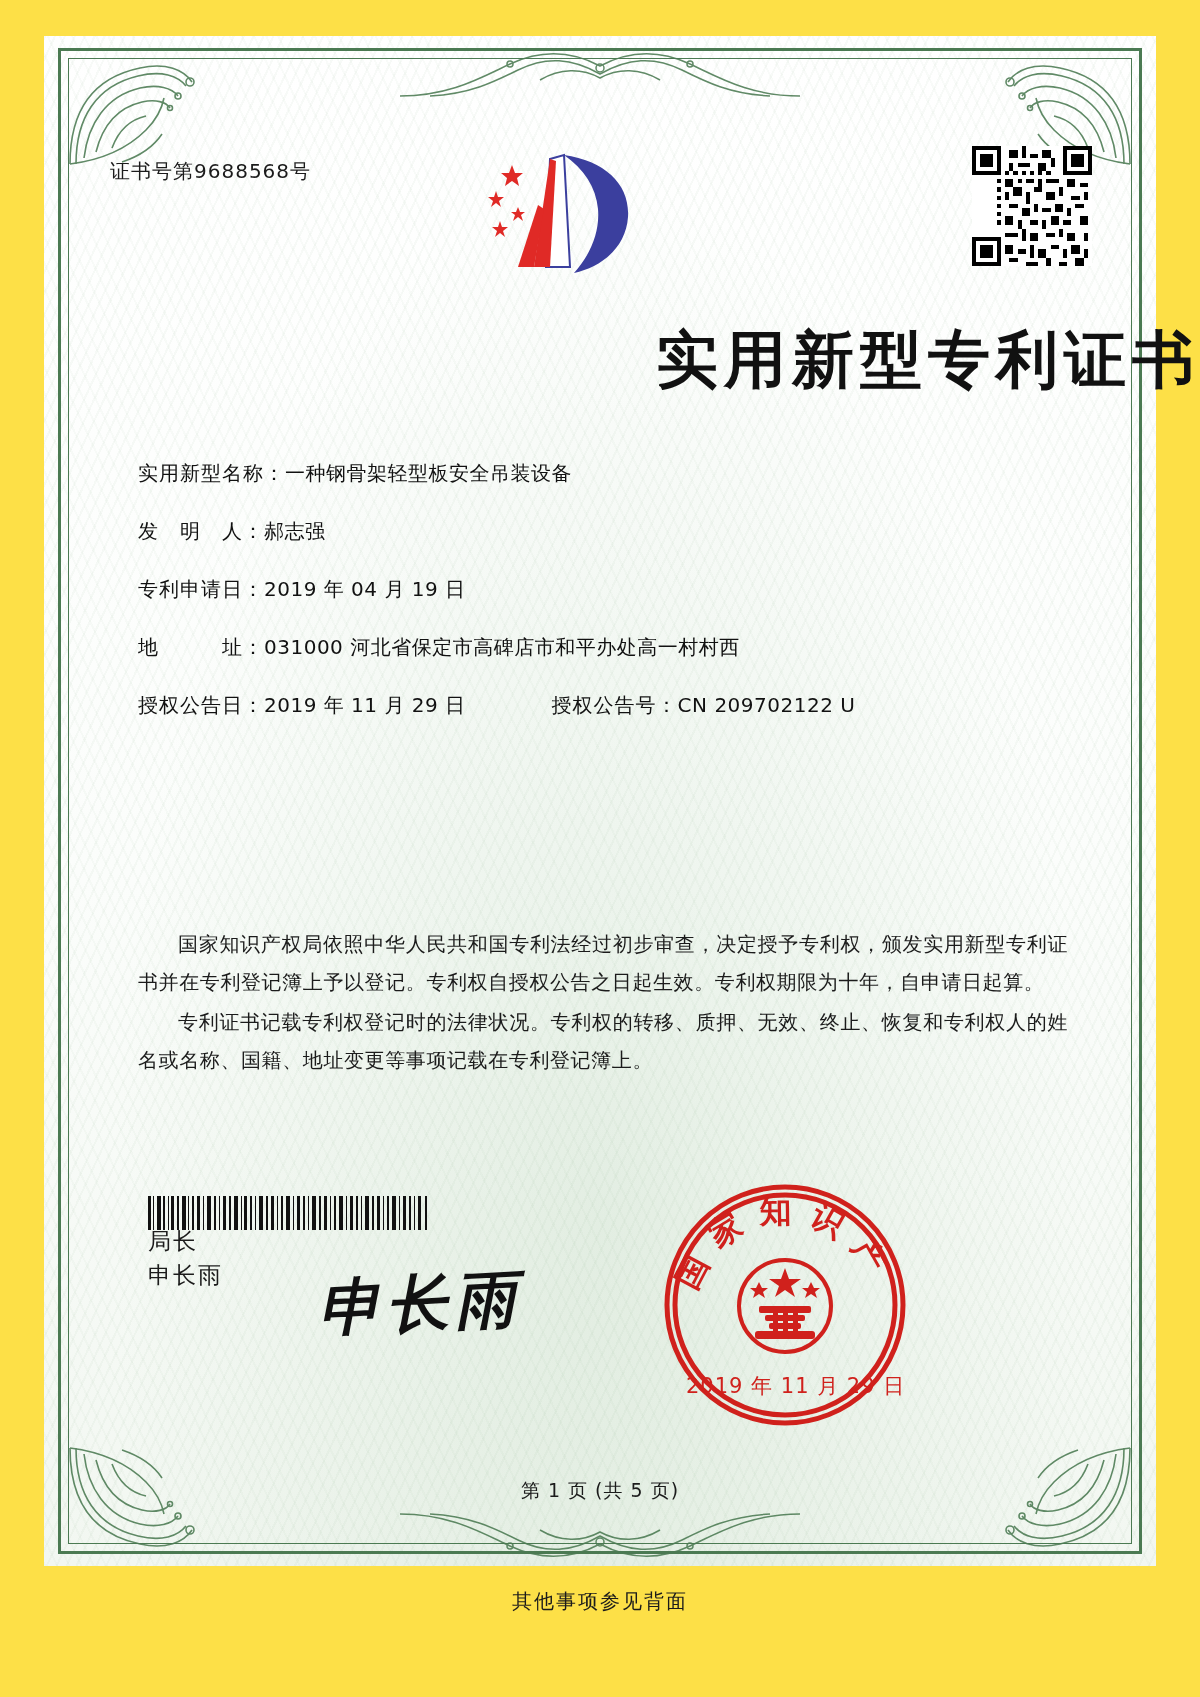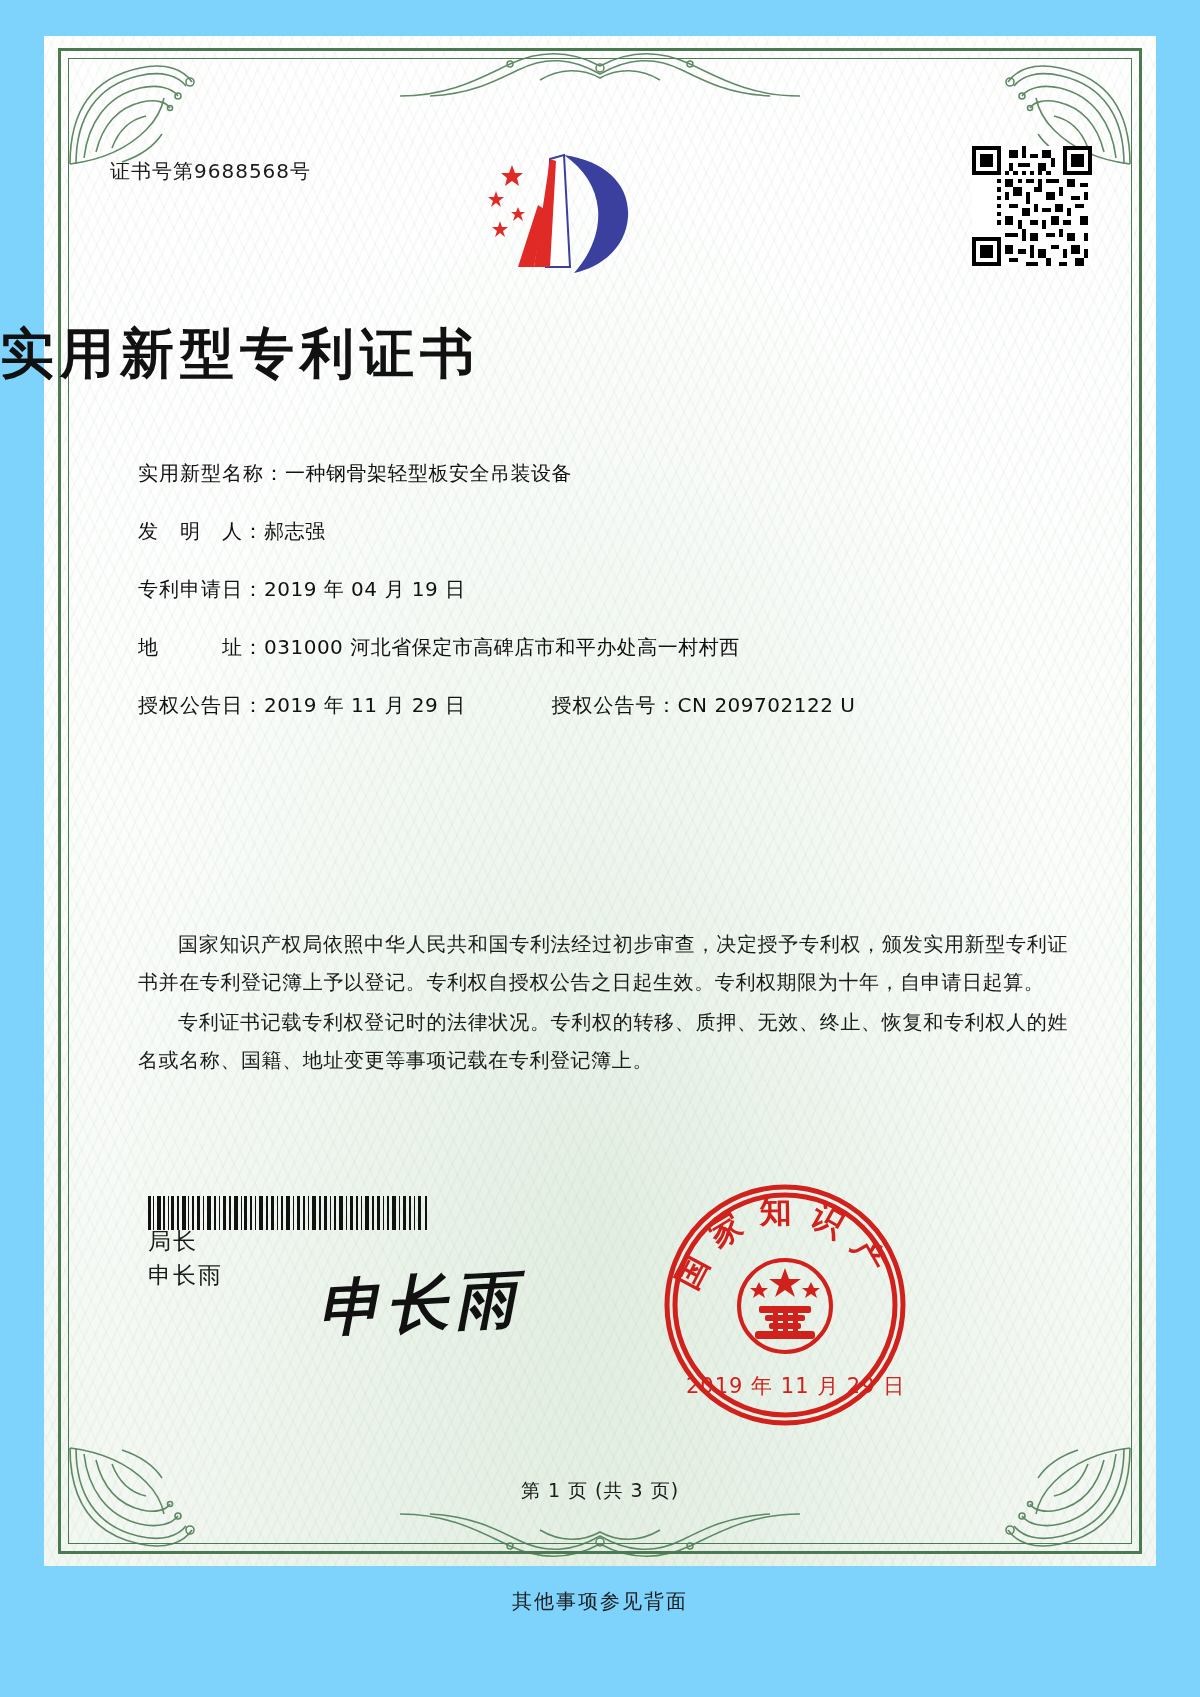--- a/index.html
+++ b/index.html
@@ -14,21 +14,21 @@
     color: #1b1b1b;
     position: relative;
     overflow: hidden;
   }
 
   .page {
     position: absolute;
     left: 0; top: 0;
     width: 1200px;
     height: 1697px;
-    background: #7dd3fc;
+    background: #fde047;
   }
 
   
   .paper {
     position: absolute;
     left: 44px; top: 36px;
     width: 1112px;
     height: 1530px;
     background:
       repeating-linear-gradient(
@@ -98,22 +98,22 @@
 
   .qr {
     position: absolute;
     right: 108px; top: 146px;
     width: 120px; height: 120px;
   }
 
   .title {
     position: absolute;
     left: 0; right: 0; top: 318px;
-    text-align: left;
-    font-size: 54px;
+    text-align: right;
+    font-size: 62px;
     font-weight: 700;
     letter-spacing: 6px;
     font-family: Liberation Sans, sans-serif;
     color: #111;
   }
 
   
   .fields {
     position: absolute;
     left: 138px; top: 460px;
@@ -556,16 +556,16 @@
       <defs>
         <path id="sealArc" d="M 35,132 A 90,90 0 1 1 215,132"></path>
       </defs>
       <text font-family="'DejaVu Sans','Liberation Sans',sans-serif" font-size="32" font-weight="700" fill="#d0211c" letter-spacing="16">
         <textPath href="#sealArc" startOffset="7%">国家知识产权局</textPath>
       </text>
     </svg>
   </div>
   <div class="seal-date">2019 年 11 月 29 日</div>
 
-  <div class="page-no">第 1 页 (共 3 页)</div>
+  <div class="page-no">第 1 页 (共 5 页)</div>
   <div class="back-note">其他事项参见背面</div>
 
 </div>
 
 </body></html>

